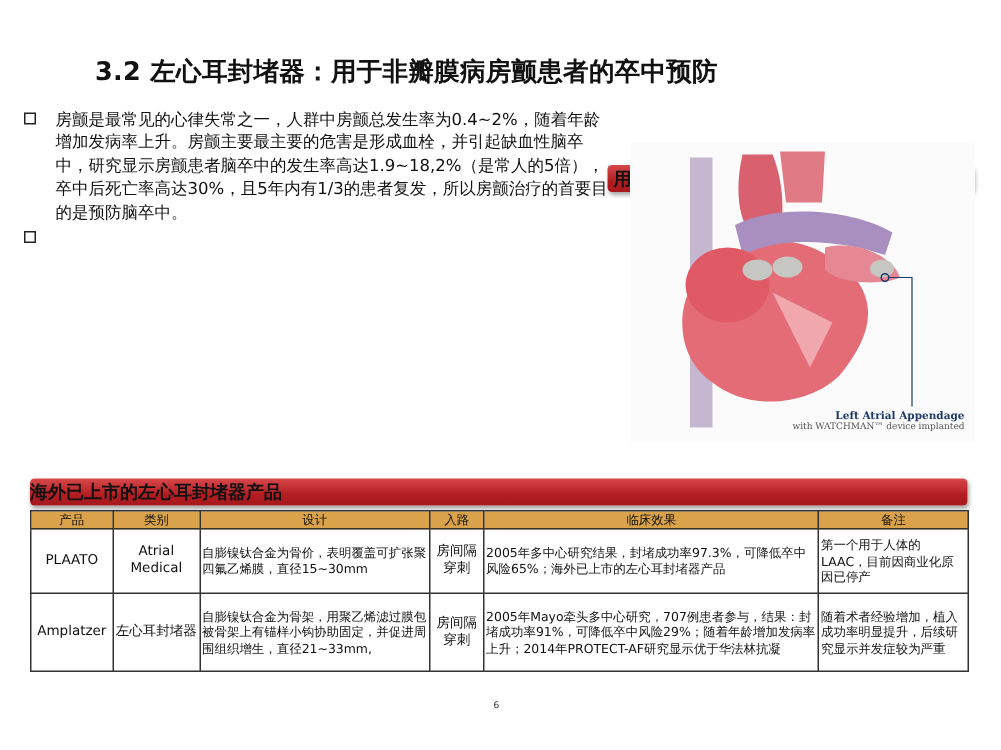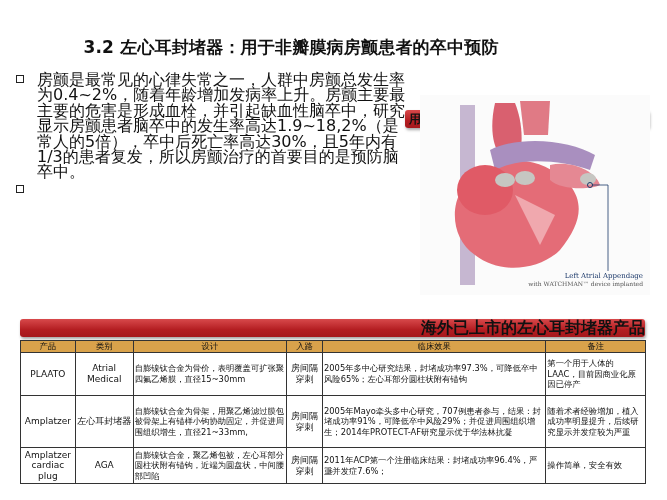--- a/index.html
+++ b/index.html
@@ -1,26 +1,26 @@
 <!DOCTYPE html>
 <html><head>
 <meta charset="utf-8">
 <style>
   html,body{margin:0;padding:0;background:#fff;}
   body{width:667px;height:500px;position:relative;overflow:hidden;font-family:"DejaVu Sans","Liberation Sans",sans-serif;color:#111;}
-  .title{position:absolute;left:0;top:36px;width:542px;text-align:center;font-size:17px;font-weight:bold;letter-spacing:0.2px;margin-left:20px;}
-  .bullets{position:absolute;left:12px;top:72px;width:395px;font-size:16px;line-height:15.4px;}
+  .title{position:absolute;left:0;top:36px;width:542px;text-align:center;font-size:17px;font-weight:bold;letter-spacing:0.2px;}
+  .bullets{position:absolute;left:12px;top:72px;width:395px;font-size:11px;line-height:15.4px;}
   .bullet{position:relative;padding-left:25px;margin-bottom:2px;}
   .bullet .box{position:absolute;left:4px;top:3px;width:8px;height:8px;border:1.3px solid #222;box-sizing:border-box;}
   .red-banner{position:absolute;background:linear-gradient(#d8494b,#b31d21 60%,#a5181c);color:#fff;font-weight:bold;border-radius:3px;box-shadow:1px 2px 3px rgba(0,0,0,.35);}
   .fig-banner{left:405px;top:70px;width:240px;height:18px;font-size:12px;line-height:18px;padding-left:4px;color:#111;margin-top:40px;}
-  .table-banner{left:20px;top:319px;width:625px;height:18px;font-size:16px;line-height:18px;text-align:right;color:#111;}
+  .table-banner{left:20px;top:319px;width:625px;height:18px;font-size:12px;line-height:18px;text-align:left;color:#111;}
   .heart{position:absolute;left:420px;top:95px;width:230px;height:200px;}
   .laa-label{position:absolute;left:500px;top:272px;width:143px;text-align:right;font-family:"DejaVu Serif",serif;}
-  .laa-label .l1{font-size:7px;font-weight:normal;color:#1d3a6b;}
+  .laa-label .l1{font-size:7px;font-weight:bold;color:#1d3a6b;}
   .laa-label .l2{font-size:6px;color:#555;}
   table{position:absolute;left:20px;top:340px;width:626px;border-collapse:collapse;font-size:8.3px;line-height:10.6px;padding-left:45px;}
   th{background:#d9a24b;font-weight:normal;border:1px solid #333;height:11px;padding:0;}
   td{border:1px solid #333;padding:0 1px;vertical-align:middle;}
   td.c{text-align:center;font-size:9px;}
   td.l{text-align:left;}
   .page-num{position:absolute;left:329px;top:467px;font-size:6px;color:#333;}
 </style>
 </head>
 <body>
@@ -80,35 +80,27 @@
       <th>临床效果</th>
       <th>备注</th>
     </tr>
   </thead>
   <tbody>
     <tr style="height:43px">
       <td class="c">PLAATO</td>
       <td class="c">Atrial Medical</td>
       <td class="l">自膨镍钛合金为骨价，表明覆盖可扩张聚四氟乙烯膜，直径15~30mm</td>
       <td class="c">房间隔穿刺</td>
-      <td class="l">2005年多中心研究结果，封堵成功率97.3%，可降低卒中风险65%；左心耳部分圆柱状附有锚钩</td>
+      <td class="l">2005年多中心研究结果，封堵成功率97.3%，可降低卒中风险65%；海外已上市的左心耳封堵器产品</td>
       <td class="l">第一个用于人体的LAAC，目前因商业化原因已停产</td>
     </tr>
     <tr style="height:52px">
       <td class="c">Amplatzer</td>
       <td class="c">左心耳封堵器</td>
       <td class="l">自膨镍钛合金为骨架，用聚乙烯滤过膜包被骨架上有锚样小钩协助固定，并促进周围组织增生，直径21~33mm,</td>
       <td class="c">房间隔穿刺</td>
-      <td class="l">2005年Mayo牵头多中心研究，707例患者参与，结果：封堵成功率91%，可降低卒中风险29%；并促进周围组织增生；2014年PROTECT-AF研究显示优于华法林抗凝</td>
+      <td class="l">2005年Mayo牵头多中心研究，707例患者参与，结果：封堵成功率91%，可降低卒中风险29%；随着年龄增加发病率上升；2014年PROTECT-AF研究显示优于华法林抗凝</td>
       <td class="l">随着术者经验增加，植入成功率明显提升，后续研究显示并发症较为严重</td>
-    </tr>
-    <tr style="height:36px">
-      <td class="c">Amplatzer cardiac plug</td>
-      <td class="c">AGA</td>
-      <td class="l">自膨镍钛合金，聚乙烯包被，左心耳部分圆柱状附有锚钩，近端为圆盘状，中间腰部凹陷</td>
-      <td class="c">房间隔穿刺</td>
-      <td class="l">2011年ACP第一个注册临床结果：封堵成功率96.4%，严重并发症7.6%；</td>
-      <td class="l">操作简单，安全有效</td>
     </tr>
   </tbody>
 </table>
 
 <div class="page-num">6</div>
 
 </body></html>

